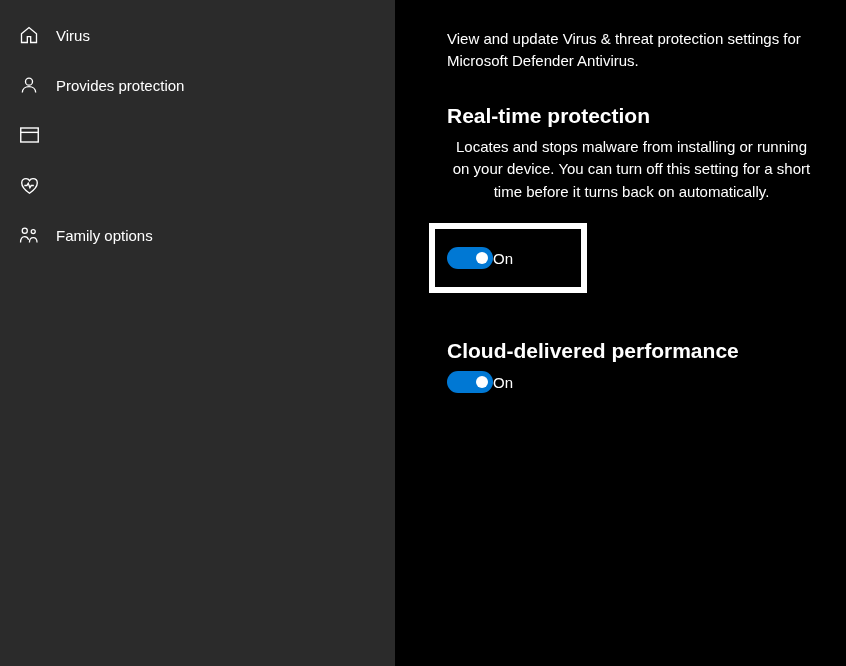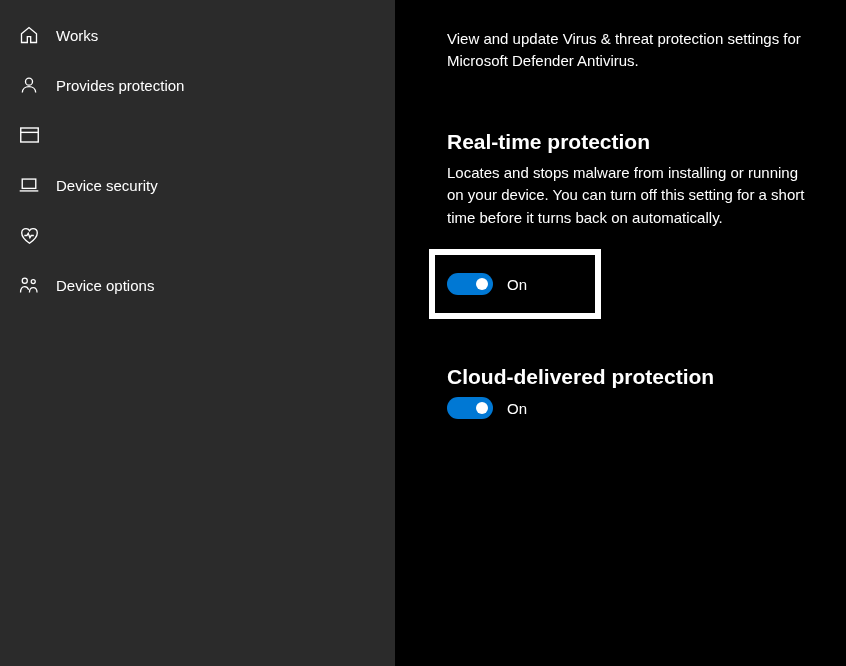--- a/index.html
+++ b/index.html
@@ -56,41 +56,41 @@
     .main {
       flex: 1;
       background: #000;
       padding: 28px 30px 0 52px;
       overflow: hidden;
     }
     .intro-text {
       font-size: 15px;
       color: #fff;
       line-height: 1.45;
-      margin-bottom: 58px;
     }
     .section {
       margin-bottom: 46px;
     }
     .section-title {
       font-size: 21px;
       font-weight: 600;
       color: #fff;
       margin-bottom: 8px;
+      margin-top: 32px;
     }
     .section-desc {
       font-size: 15px;
       color: #fff;
       line-height: 1.5;
       margin-bottom: 20px;
+      text-align: center;
     }
     .toggle-row {
       display: flex;
       align-items: center;
-      gap: 14px;
     }
     .toggle-row.highlighted {
       border: 6px solid #fff;
       padding: 18px 68px 18px 12px;
       display: inline-flex;
       margin-left: -18px;
     }
     .toggle {
       width: 46px;
       height: 22px;
@@ -118,21 +118,21 @@
 <body>
 
 <nav class="sidebar">
 
   <div class="sidebar-item">
     <span class="sidebar-icon">
       <svg width="20" height="20" viewBox="0 0 24 24" fill="none" stroke="currentColor" stroke-width="1.6">
         <path d="M3 10.5 L12 3 L21 10.5 V21 H14 V14 H10 V21 H3 Z"></path>
       </svg>
     </span>
-    <span class="sidebar-label">Works</span>
+    <span class="sidebar-label">Virus</span>
   </div>
 
 
   <div class="sidebar-item">
     <span class="sidebar-icon">
       <svg width="20" height="20" viewBox="0 0 24 24" fill="none" stroke="currentColor" stroke-width="1.6">
         <circle cx="12" cy="8" r="4.2"></circle>
         <path d="M4 21 C4 16.5 7.6 14 12 14 C16.4 14 20 16.5 20 21"></path>
       </svg>
     </span>
@@ -142,70 +142,61 @@
 
   <div class="sidebar-item">
     <span class="sidebar-icon">
       <svg width="21" height="18" viewBox="0 0 24 20" fill="none" stroke="currentColor" stroke-width="1.6">
         <rect x="2" y="2" width="20" height="16"></rect>
         <line x1="2" y1="7" x2="22" y2="7"></line>
       </svg>
     </span>
   </div>
 
-  <div class="sidebar-item">
-    <span class="sidebar-icon">
-      <svg width="22" height="18" viewBox="0 0 26 20" fill="none" stroke="currentColor" stroke-width="1.6">
-        <rect x="5" y="3" width="16" height="11"></rect>
-        <path d="M2 17 H24"></path>
-      </svg>
-    </span>
-    <span class="sidebar-label">Device security</span>
-  </div>
 
   <div class="sidebar-item">
     <span class="sidebar-icon">
       <svg width="21" height="19" viewBox="0 0 24 22" fill="none" stroke="currentColor" stroke-width="1.6">
         <path d="M12 20 C12 20 3 13.5 3 8 C3 5 5.2 3 8 3 C9.8 3 11.3 4 12 5.3 C12.7 4 14.2 3 16 3 C18.8 3 21 5 21 8 C21 13.5 12 20 12 20 Z"></path>
         <path d="M6 11 H9 L10.5 8.5 L12.5 13.5 L14 11 H17"></path>
       </svg>
     </span>
   </div>
 
   <div class="sidebar-item">
     <span class="sidebar-icon">
       <svg width="22" height="20" viewBox="0 0 26 22" fill="none" stroke="currentColor" stroke-width="1.5">
         <circle cx="8" cy="6" r="3"></circle>
         <circle cx="18" cy="7" r="2.4"></circle>
         <path d="M3 20 C3 15.5 5.2 13 8 13 C10 13 11.7 14.3 12.6 16.5"></path>
         <path d="M13.5 20 C13.5 16.3 15.4 14 18 14 C20.6 14 22.5 16.3 22.5 20"></path>
       </svg>
     </span>
-    <span class="sidebar-label">Device options</span>
+    <span class="sidebar-label">Family options</span>
   </div>
 
 </nav>
 
 <main class="main">
 
   <p class="intro-text">View and update Virus &amp; threat protection settings for Microsoft Defender Antivirus.</p>
 
   <section class="section">
     <h2 class="section-title">Real-time protection</h2>
     <p class="section-desc">Locates and stops malware from installing or running on your device. You can turn off this setting for a short time before it turns back on automatically.</p>
     <div class="toggle-row highlighted">
       <div class="toggle">
         <div class="toggle-knob"></div>
       </div>
       <span class="toggle-label">On</span>
     </div>
   </section>
 
   <section class="section">
-    <h2 class="section-title">Cloud-delivered protection</h2>
+    <h2 class="section-title">Cloud-delivered performance</h2>
     <div class="toggle-row">
       <div class="toggle">
         <div class="toggle-knob"></div>
       </div>
       <span class="toggle-label">On</span>
     </div>
   </section>
 
 </main>
 

